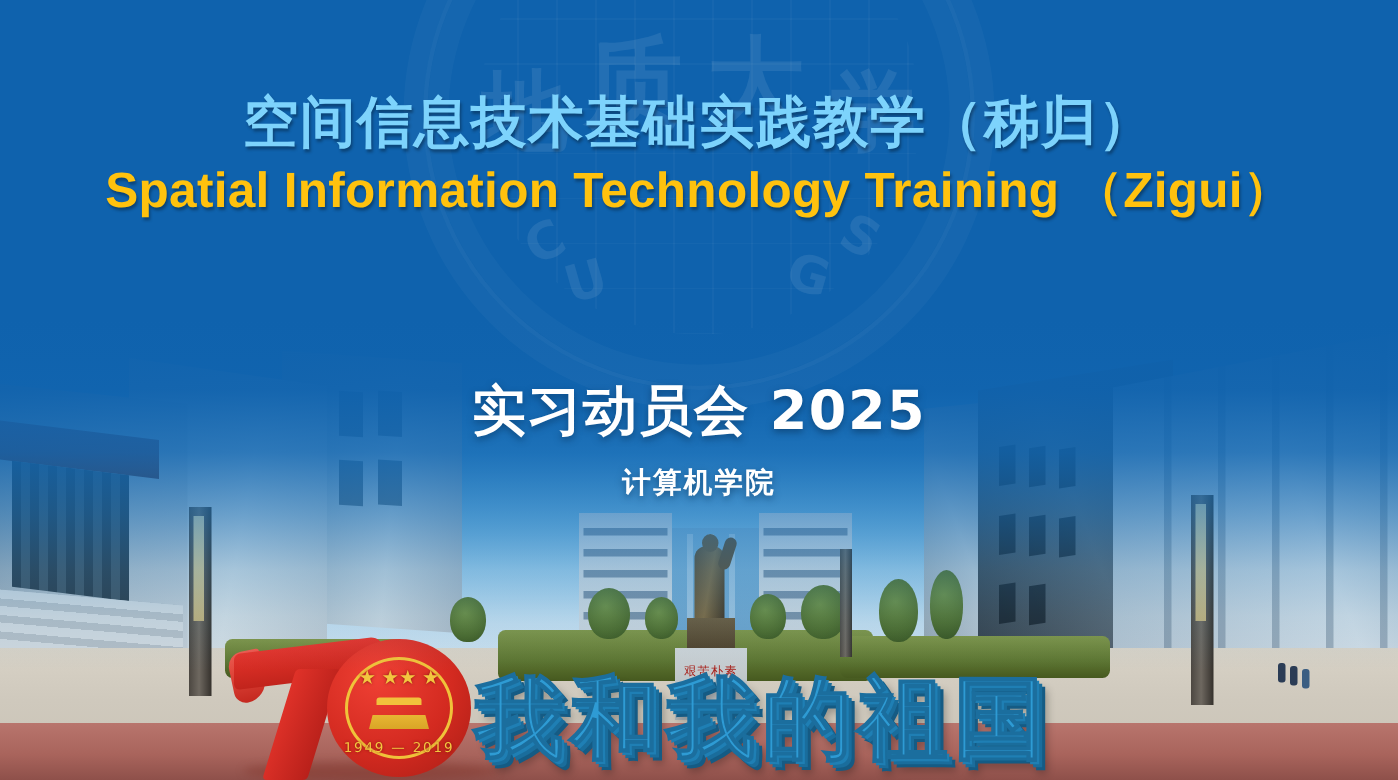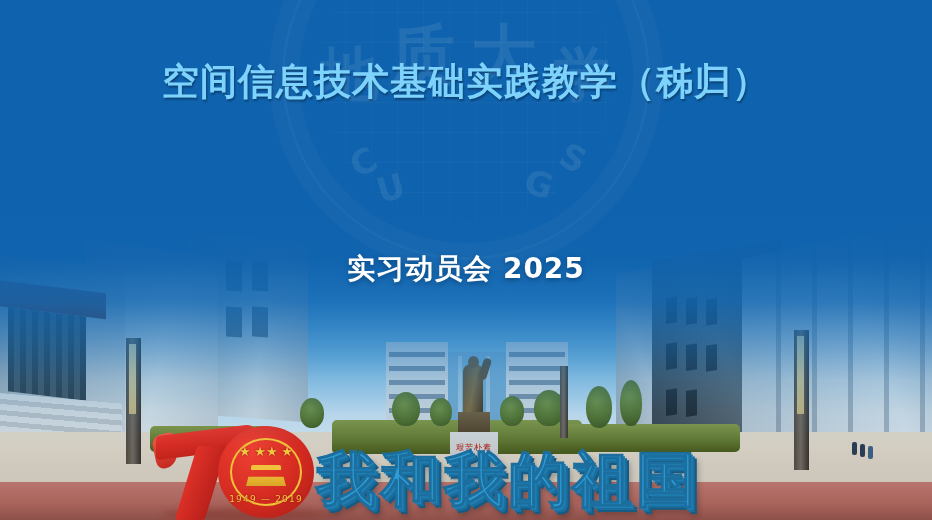--- a/index.html
+++ b/index.html
@@ -288,21 +288,21 @@
     font-size:33px; font-weight:bold; color:#FFC20E;
     line-height:1.18; letter-spacing:.2px;
     font-family:"Liberation Sans","DejaVu Sans",sans-serif;
     text-shadow:1px 2px 2px rgba(0,0,0,.32);
   }
 
   .sub-block {
     position:absolute; left:0; right:0; top:250px; text-align:center;
   }
   .sub-main {
-    font-size:28px; font-weight:bold; color:#ffffff;
+    font-size:36px; font-weight:bold; color:#ffffff;
     letter-spacing:1px;
     font-family:"DejaVu Sans","Liberation Sans",sans-serif;
     text-shadow:0 2px 5px rgba(8,48,86,.55);
   }
   .sub-dept {
     margin-top:10px;
     font-size:19px; font-weight:bold; color:#ffffff;
     letter-spacing:1.5px;
     font-family:"DejaVu Sans","Liberation Sans",sans-serif;
     text-shadow:0 2px 5px rgba(8,48,86,.55);
@@ -448,19 +448,21 @@
     <span class="wm-glyph" style="left:186px;top:128px;font-size:66px">大</span>
     <span class="wm-glyph" style="left:268px;top:150px;font-size:58px">学</span>
     <span class="wm-glyph" style="left:66px;top:250px;font-size:34px;transform:rotate(-28deg)">C</span>
     <span class="wm-glyph" style="left:92px;top:276px;font-size:34px;transform:rotate(-16deg)">U</span>
     <span class="wm-glyph" style="left:240px;top:272px;font-size:34px;transform:rotate(16deg)">G</span>
     <span class="wm-glyph" style="left:276px;top:246px;font-size:34px;transform:rotate(28deg)">S</span>
   </div>
 
   <div class="title-block">
     <div class="title-cn">空间信息技术基础实践教学（秭归）</div>
+    <div class="title-en">Spatial Information Technology Training （Zigui）</div>
   </div>
 
   <div class="sub-block">
     <div class="sub-main">实习动员会  2025</div>
+    <div class="sub-dept">计算机学院</div>
   </div>
 
 </div>
 
 </body></html>

